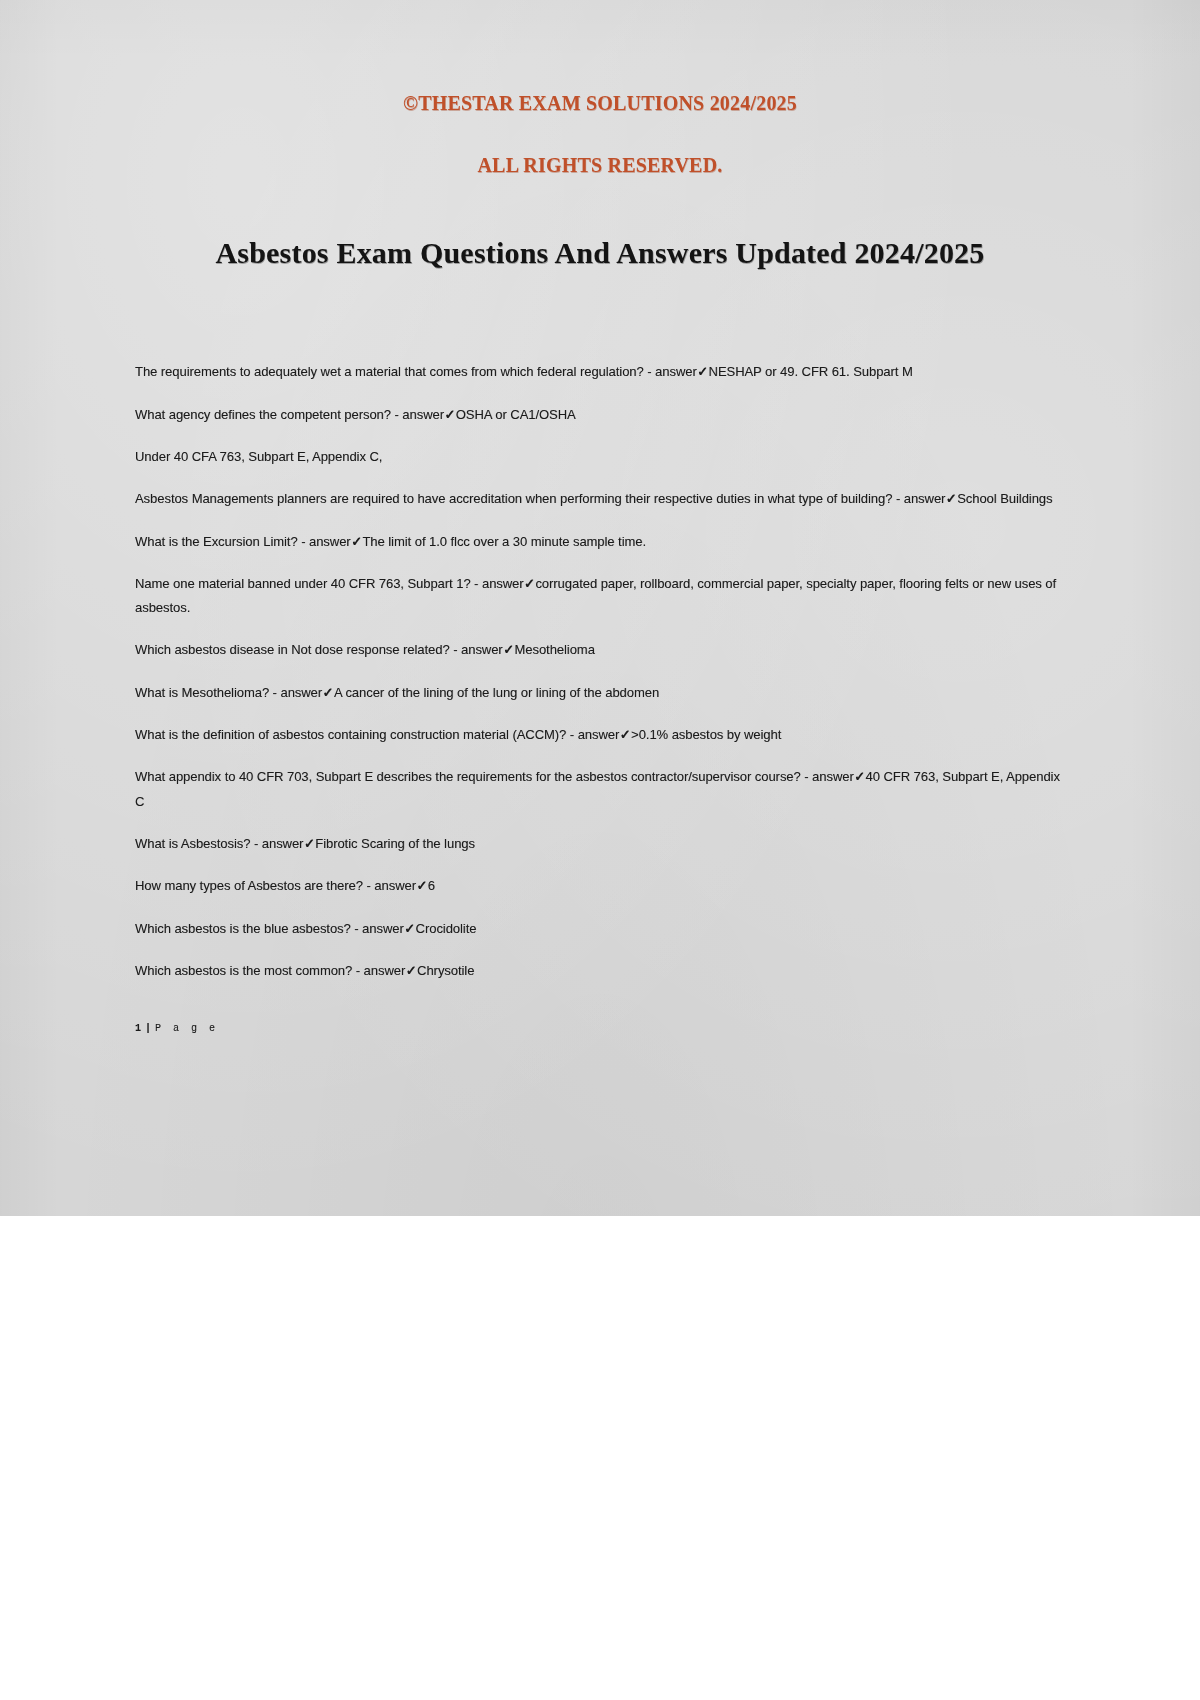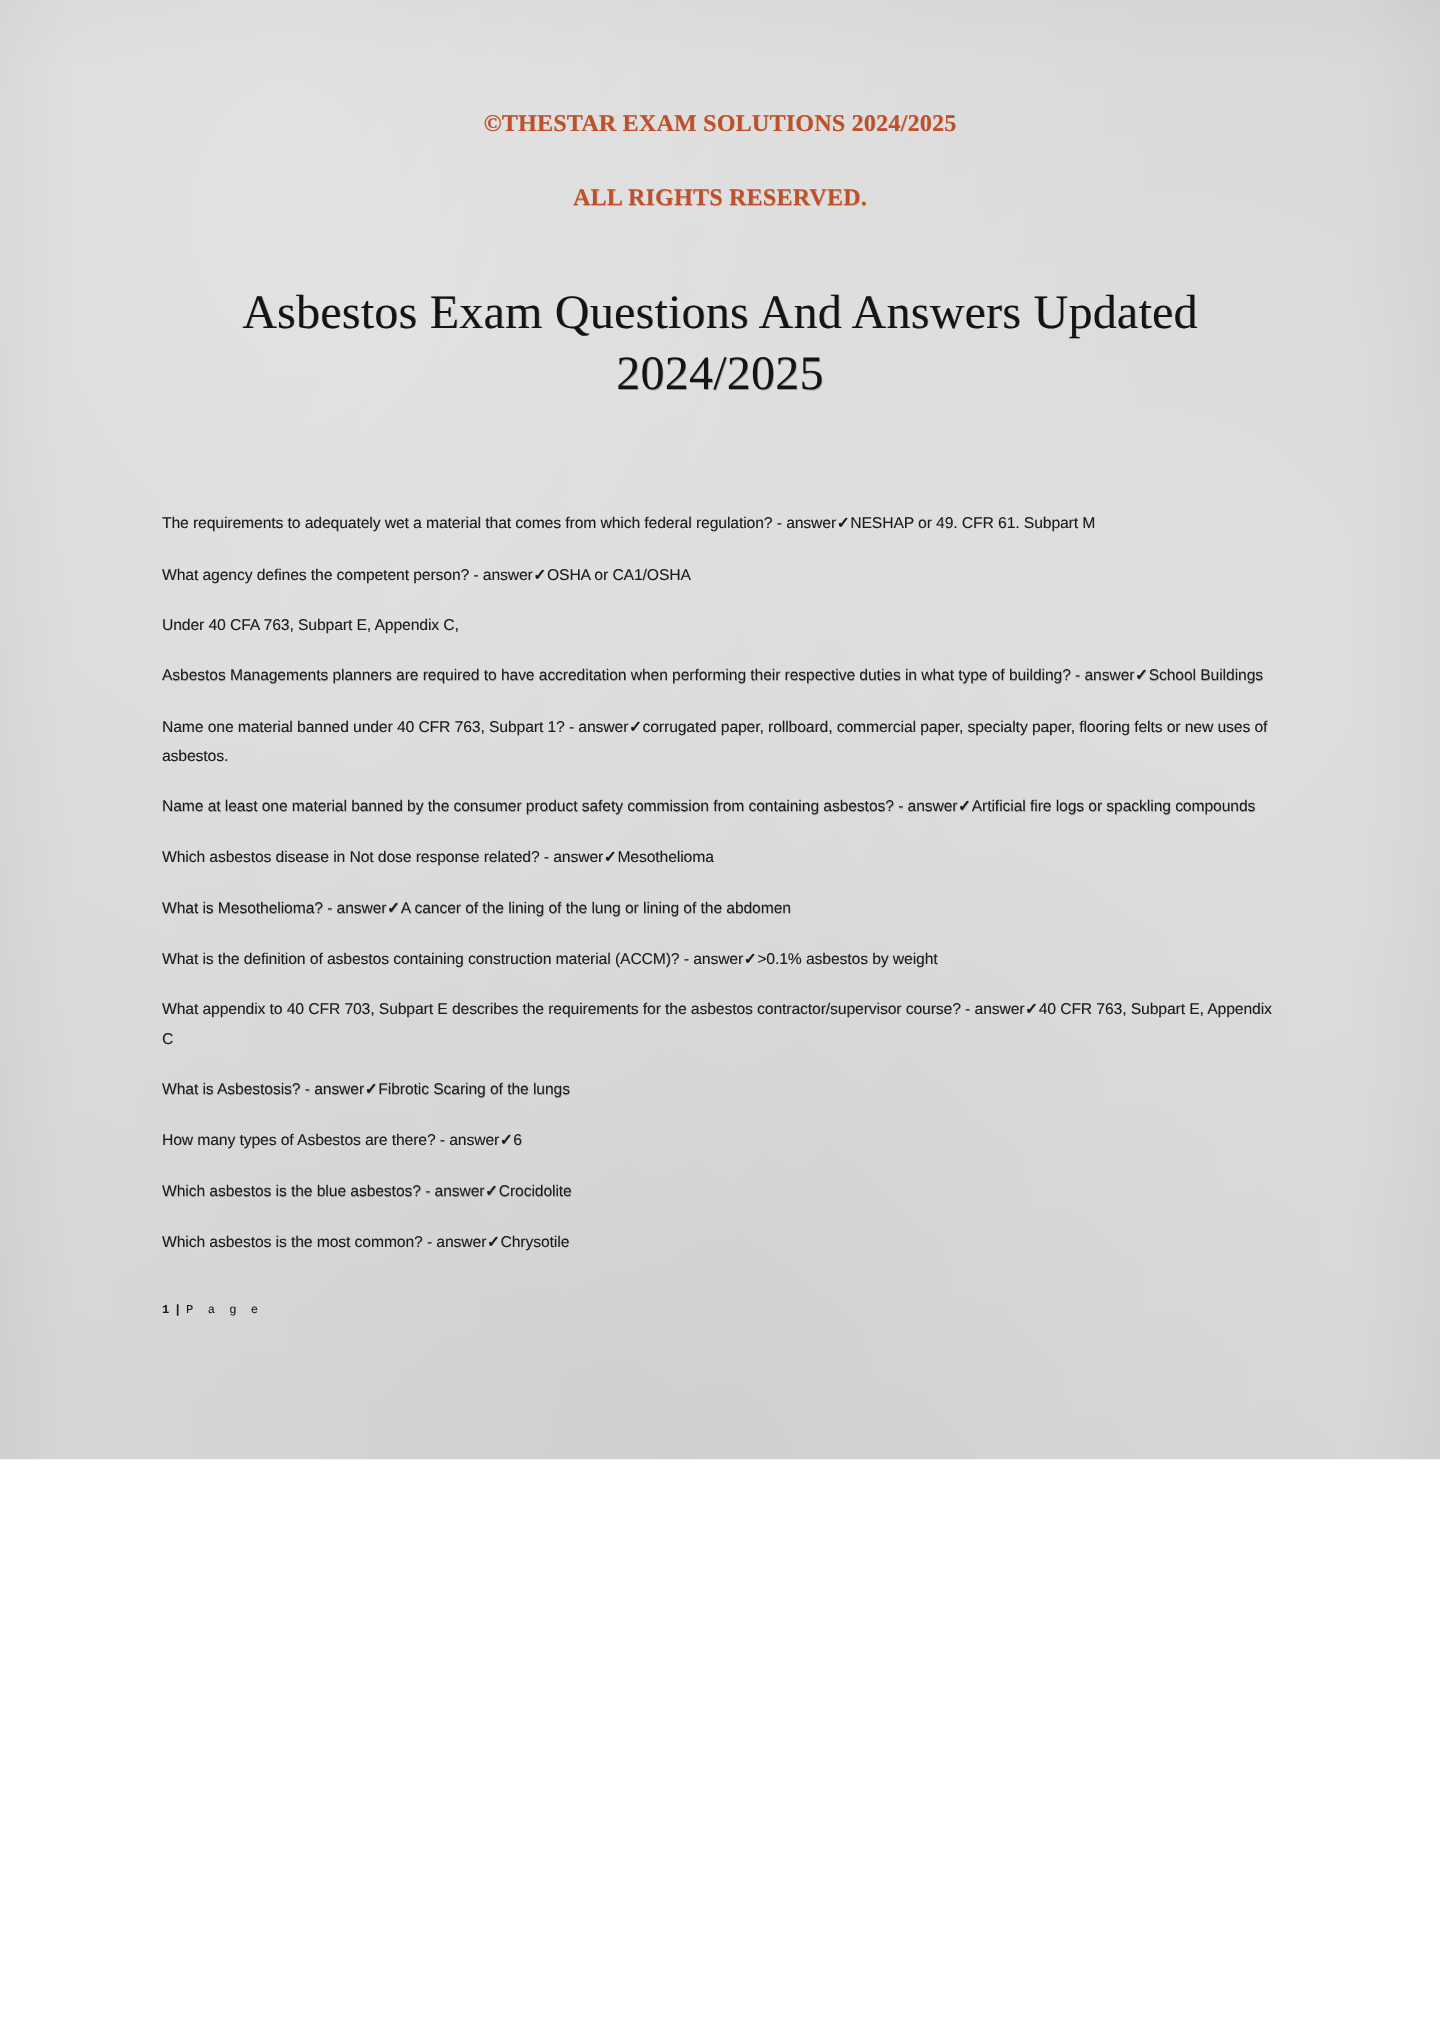--- a/index.html
+++ b/index.html
@@ -71,22 +71,22 @@
   .wm-line-2 {
     font-size: 20px;
     margin-top: 39px;
   }
 
   
   .doc-title {
     margin: 57px 140px 0 140px;
     text-align: center;
     font-family: "Liberation Serif", serif;
-    font-weight: normal;
-    font-size: 40px;
+    font-weight: bold;
+    font-size: 30px;
     line-height: 1.28;
     color: #141414;
     letter-spacing: 0.2px;
     text-shadow: 0.6px 0.6px 0.4px rgba(0,0,0,0.30);
   }
 
   
   .qa-body {
     margin: 88px 135px 0 135px;
   }
@@ -152,22 +152,22 @@
 
       <div class="wm-line wm-line-2">ALL RIGHTS RESERVED.</div>
 
       <h1 class="doc-title">Asbestos Exam Questions And Answers Updated 2024/2025</h1>
 
       <div class="qa-body">
           <p class="qa-item"><span>The requirements to adequately wet a material that comes from which federal regulation?</span><span class="qa-sep"> - answer</span><span class="qa-check">✓</span><span>NESHAP or 49. CFR 61. Subpart M</span></p>
           <p class="qa-item"><span>What agency defines the competent person?</span><span class="qa-sep"> - answer</span><span class="qa-check">✓</span><span>OSHA or CA1/OSHA</span></p>
           <p class="qa-item"><span>Under 40 CFA 763, Subpart E, Appendix C,</span></p>
           <p class="qa-item"><span>Asbestos Managements planners are required to have accreditation when performing their respective duties in what type of building?</span><span class="qa-sep"> - answer</span><span class="qa-check">✓</span><span>School Buildings</span></p>
+          <p class="qa-item"><span>What is the Excursion Limit?</span><span class="qa-sep"> - answer</span><span class="qa-check">✓</span><span>The limit of 1.0 flcc over a 30 minute sample time.</span></p>
           <p class="qa-item"><span>Name one material banned under 40 CFR 763, Subpart 1?</span><span class="qa-sep"> - answer</span><span class="qa-check">✓</span><span>corrugated paper, rollboard, commercial paper, specialty paper, flooring felts or new uses of asbestos.</span></p>
-          <p class="qa-item"><span>Name at least one material banned by the consumer product safety commission from containing asbestos?</span><span class="qa-sep"> - answer</span><span class="qa-check">✓</span><span>Artificial fire logs or spackling compounds</span></p>
           <p class="qa-item"><span>Which asbestos disease in Not dose response related?</span><span class="qa-sep"> - answer</span><span class="qa-check">✓</span><span>Mesothelioma</span></p>
           <p class="qa-item"><span>What is Mesothelioma?</span><span class="qa-sep"> - answer</span><span class="qa-check">✓</span><span>A cancer of the lining of the lung or lining of the abdomen</span></p>
           <p class="qa-item"><span>What is the definition of asbestos containing construction material (ACCM)?</span><span class="qa-sep"> - answer</span><span class="qa-check">✓</span><span>&gt;0.1% asbestos by weight</span></p>
           <p class="qa-item"><span>What appendix to 40 CFR 703, Subpart E describes the requirements for the asbestos contractor/supervisor course?</span><span class="qa-sep"> - answer</span><span class="qa-check">✓</span><span>40 CFR 763, Subpart E, Appendix C</span></p>
           <p class="qa-item"><span>What is Asbestosis?</span><span class="qa-sep"> - answer</span><span class="qa-check">✓</span><span>Fibrotic Scaring of the lungs</span></p>
           <p class="qa-item"><span>How many types of Asbestos are there?</span><span class="qa-sep"> - answer</span><span class="qa-check">✓</span><span>6</span></p>
           <p class="qa-item"><span>Which asbestos is the blue asbestos?</span><span class="qa-sep"> - answer</span><span class="qa-check">✓</span><span>Crocidolite</span></p>
           <p class="qa-item"><span>Which asbestos is the most common?</span><span class="qa-sep"> - answer</span><span class="qa-check">✓</span><span>Chrysotile</span></p>
         </div>
 

